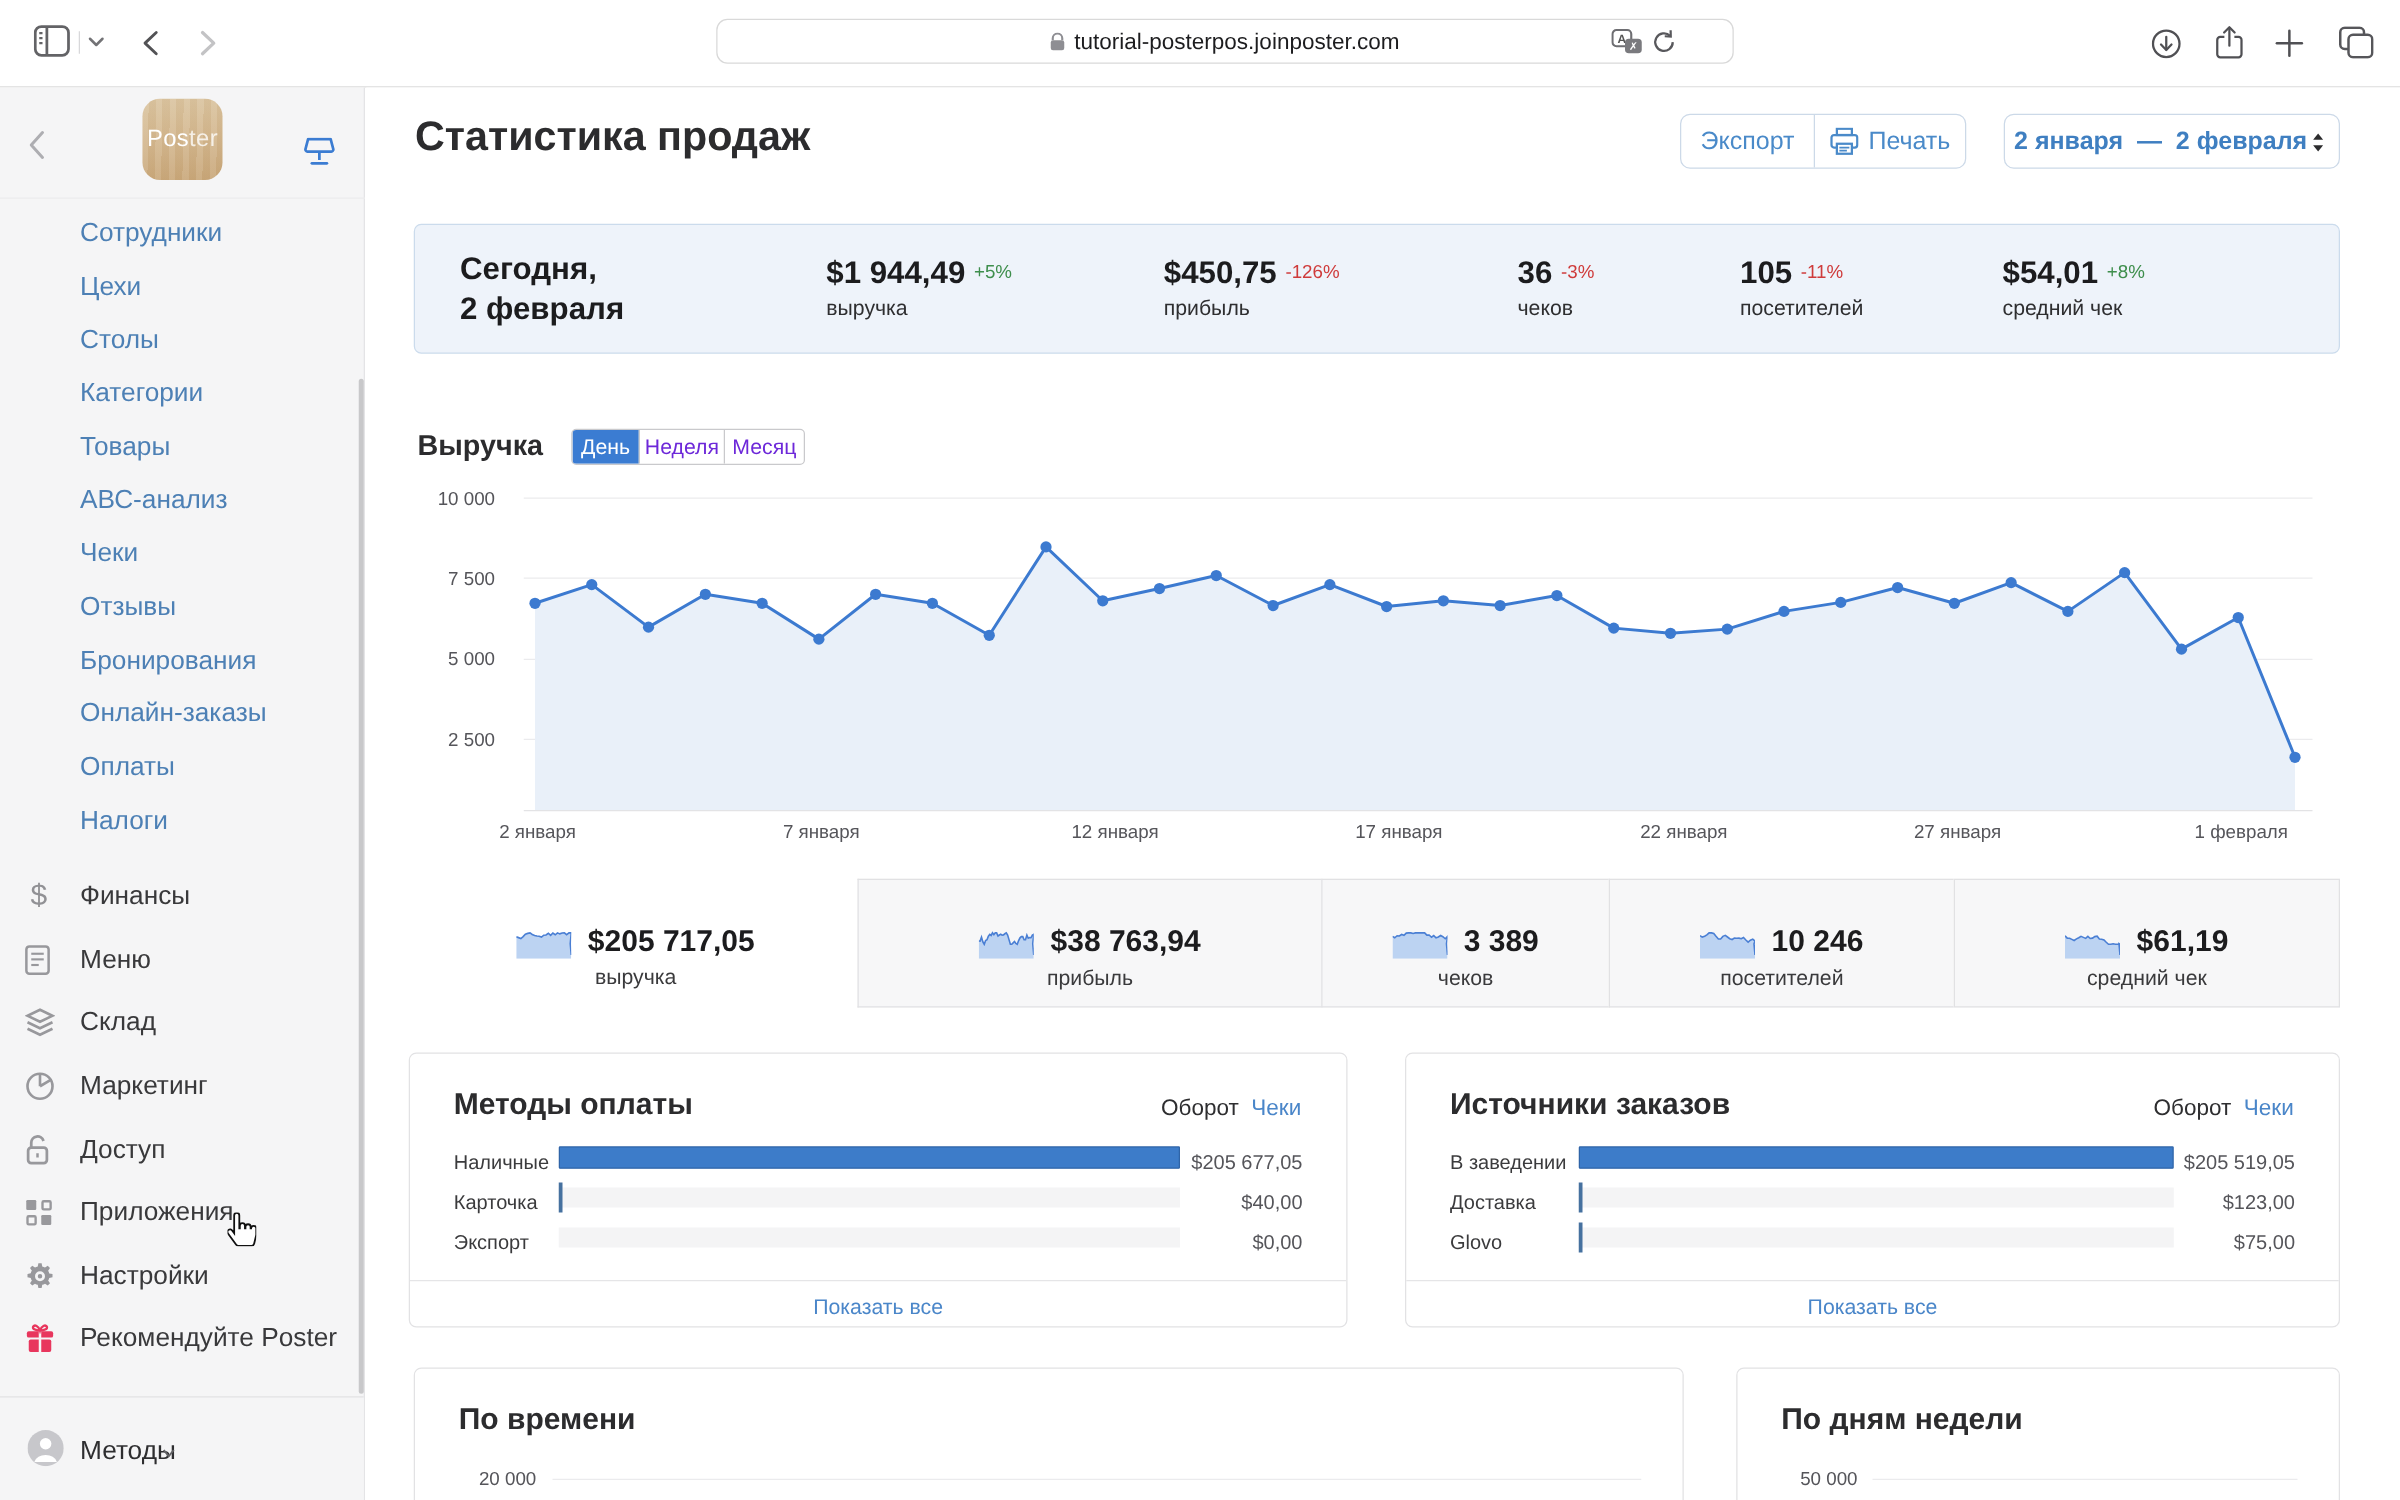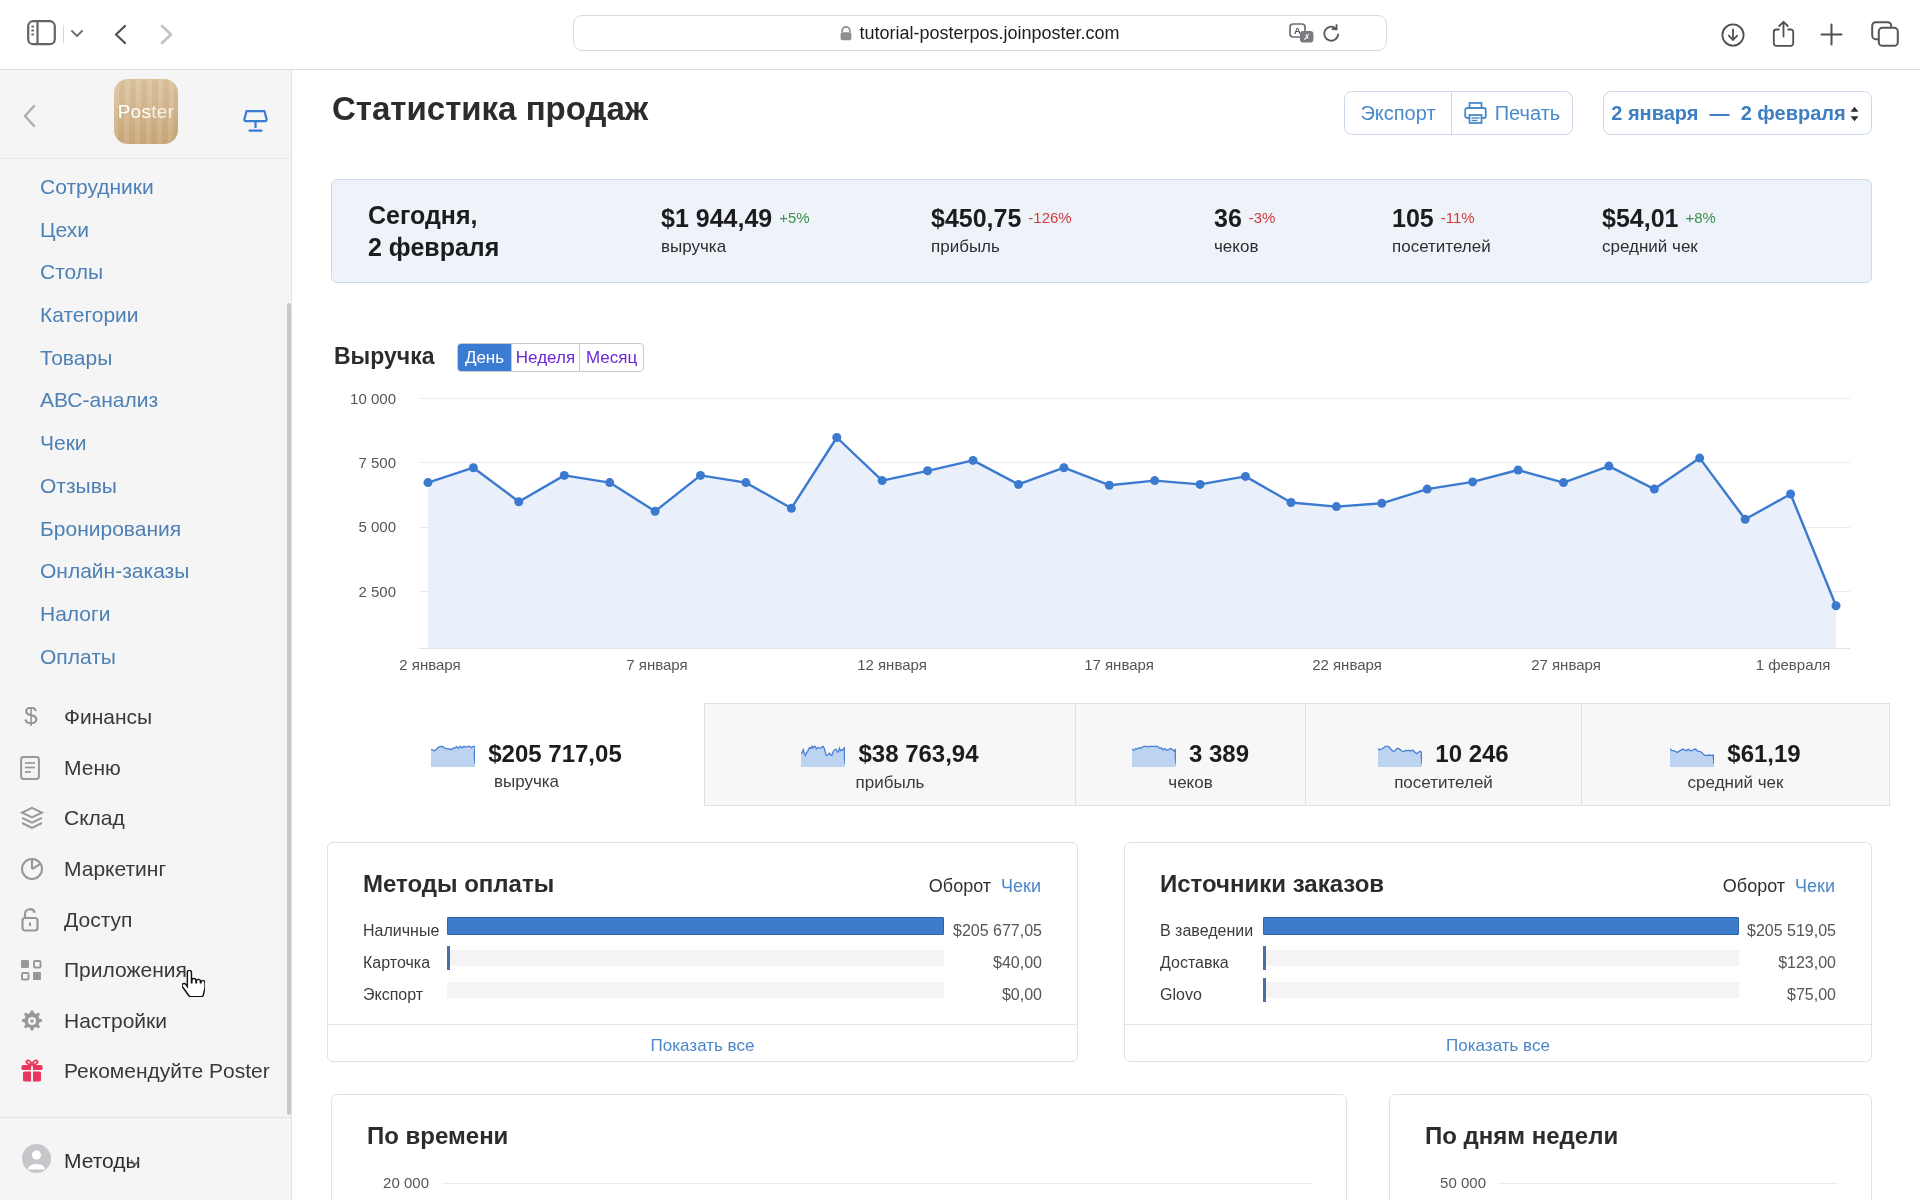--- a/index.html
+++ b/index.html
@@ -15,21 +15,21 @@
 #sidebar{position:absolute;left:0;top:70px;width:292px;height:1130px;background:#f5f5f6;border-right:1px solid #e4e4e6}
 #sb-top-sep{position:absolute;left:0;top:88px;width:292px;height:1px;background:#ebebed}
 #logo{position:absolute;left:114px;top:9px;width:64px;height:65px;border-radius:14px;
   background:linear-gradient(175deg,#dbc5a1 0%,#d2b58c 55%,#c8a678 100%);
   display:flex;align-items:center;justify-content:center;overflow:hidden}
 #logo .wood{position:absolute;left:0;top:0;width:100%;height:100%;
   background:repeating-linear-gradient(91deg,rgba(255,255,255,0.09) 0 5px,rgba(150,110,60,0.05) 5px 11px)}
 #logo span{position:relative;color:#fff;font-size:19px;font-weight:normal;letter-spacing:0.3px}
 #logo span i{font-style:normal;color:rgba(255,255,255,0.78)}
 .bluelist{position:absolute;left:0;top:96px;width:292px}
-.bluelist div{height:42.7px;line-height:42.7px;padding-left:40px;font-size:21px;color:#4d80b5}
+.bluelist div{height:42.7px;line-height:42.7px;padding-left:64px;font-size:21px;color:#4d80b5}
 .seclist{position:absolute;left:0;top:622px;width:292px}
 .secitem{height:50.6px;position:relative}
 .secitem span{position:absolute;left:64px;top:50%;transform:translateY(-50%);font-size:21px;color:#39393b}
 .secitem svg{position:absolute;left:20px;top:50%;transform:translateY(-50%)}
 #userarea{position:absolute;left:0;top:1047px;width:291px;height:83px;border-top:1px solid #e2e2e4;background:#f5f5f6}
 #scrollthumb{position:absolute;left:287px;top:233px;width:4px;height:812px;background:#c8c8ca;border-radius:2px}
 
 #main{position:absolute;left:293px;top:70px;width:1627px;height:1130px;background:#fff}
 h1{position:absolute;left:39px;top:20px;font-size:33px;font-weight:bold;color:#2c2c2e}
 #btngroup{position:absolute;left:1051px;top:21px;width:229px;height:44px;border:1px solid #ccd9e8;border-radius:8px;display:flex}
@@ -45,21 +45,21 @@
 .sum-pct{font-size:15px;font-weight:normal;position:relative;top:-4px}
 .sum-lbl{position:absolute;font-size:17px;color:#2e2e30;top:57px}
 .green{color:#3e8e4c}.red{color:#cf3b3b}
 
 #rev-title{position:absolute;left:41px;top:273px;font-size:23px;font-weight:bold;color:#2c2c2e}
 #tabs{position:absolute;left:164px;top:273px;height:29px;display:flex;border:1px solid #c9c9cc;border-radius:4px;overflow:hidden;background:#fff}
 #tabs .tab{height:100%;display:flex;align-items:center;justify-content:center;font-size:17px;color:#6d28d9}
 #tabs .tab.on{background:#3b7cd2;color:#fff}
 #tabs .tab+.tab{border-left:1px solid #c9c9cc}
 
-#statrow{position:absolute;left:56px;top:633px;width:1541px;height:131px;display:flex}
+#statrow{position:absolute;left:38px;top:633px;width:1541px;height:131px;display:flex}
 .scell{position:relative;height:103px;background:#f7f7f8;border-top:1px solid #e1e1e3;border-bottom:1px solid #e1e1e3}
 .scell.sel{background:#fff;border:none}
 .scell+.scell{border-left:1px solid #e1e1e3}
 .scontent{position:absolute;left:0;top:0;width:100%;height:100%;display:flex;align-items:center;justify-content:center}
 .sval{font-size:24px;font-weight:bold;color:#1c1c1e;margin-left:13px}
 .slbl{position:absolute;width:100%;text-align:center;top:69px;font-size:17px;color:#3a3a3c}
 
 .card{position:absolute;background:#fff;border:1px solid #e2e2e4;border-radius:6px}
 .ctitle{position:absolute;left:35px;top:27px;font-size:24px;font-weight:bold;color:#2c2c2e}
 .clinks{position:absolute;right:36px;top:33px;font-size:18px}
@@ -147,22 +147,22 @@
     <div>Сотрудники</div>
       <div>Цехи</div>
       <div>Столы</div>
       <div>Категории</div>
     <div>Товары</div>
       <div>АВС-анализ</div>
       <div>Чеки</div>
       <div>Отзывы</div>
     <div>Бронирования</div>
       <div>Онлайн-заказы</div>
+      <div>Оплаты</div>
       <div>Налоги</div>
-      <div>Оплаты</div>
   </div>
   <div class="seclist">
     <div class="secitem">
       <svg width="22" height="26" viewBox="0 0 22 26">
           <text x="11" y="20" text-anchor="middle" font-size="24" fill="#919195" font-family="Liberation Sans">$</text>
         </svg>
       <span>Финансы</span>
     </div>
     <div class="secitem">
       <svg width="20" height="24" viewBox="0 0 20 24">

